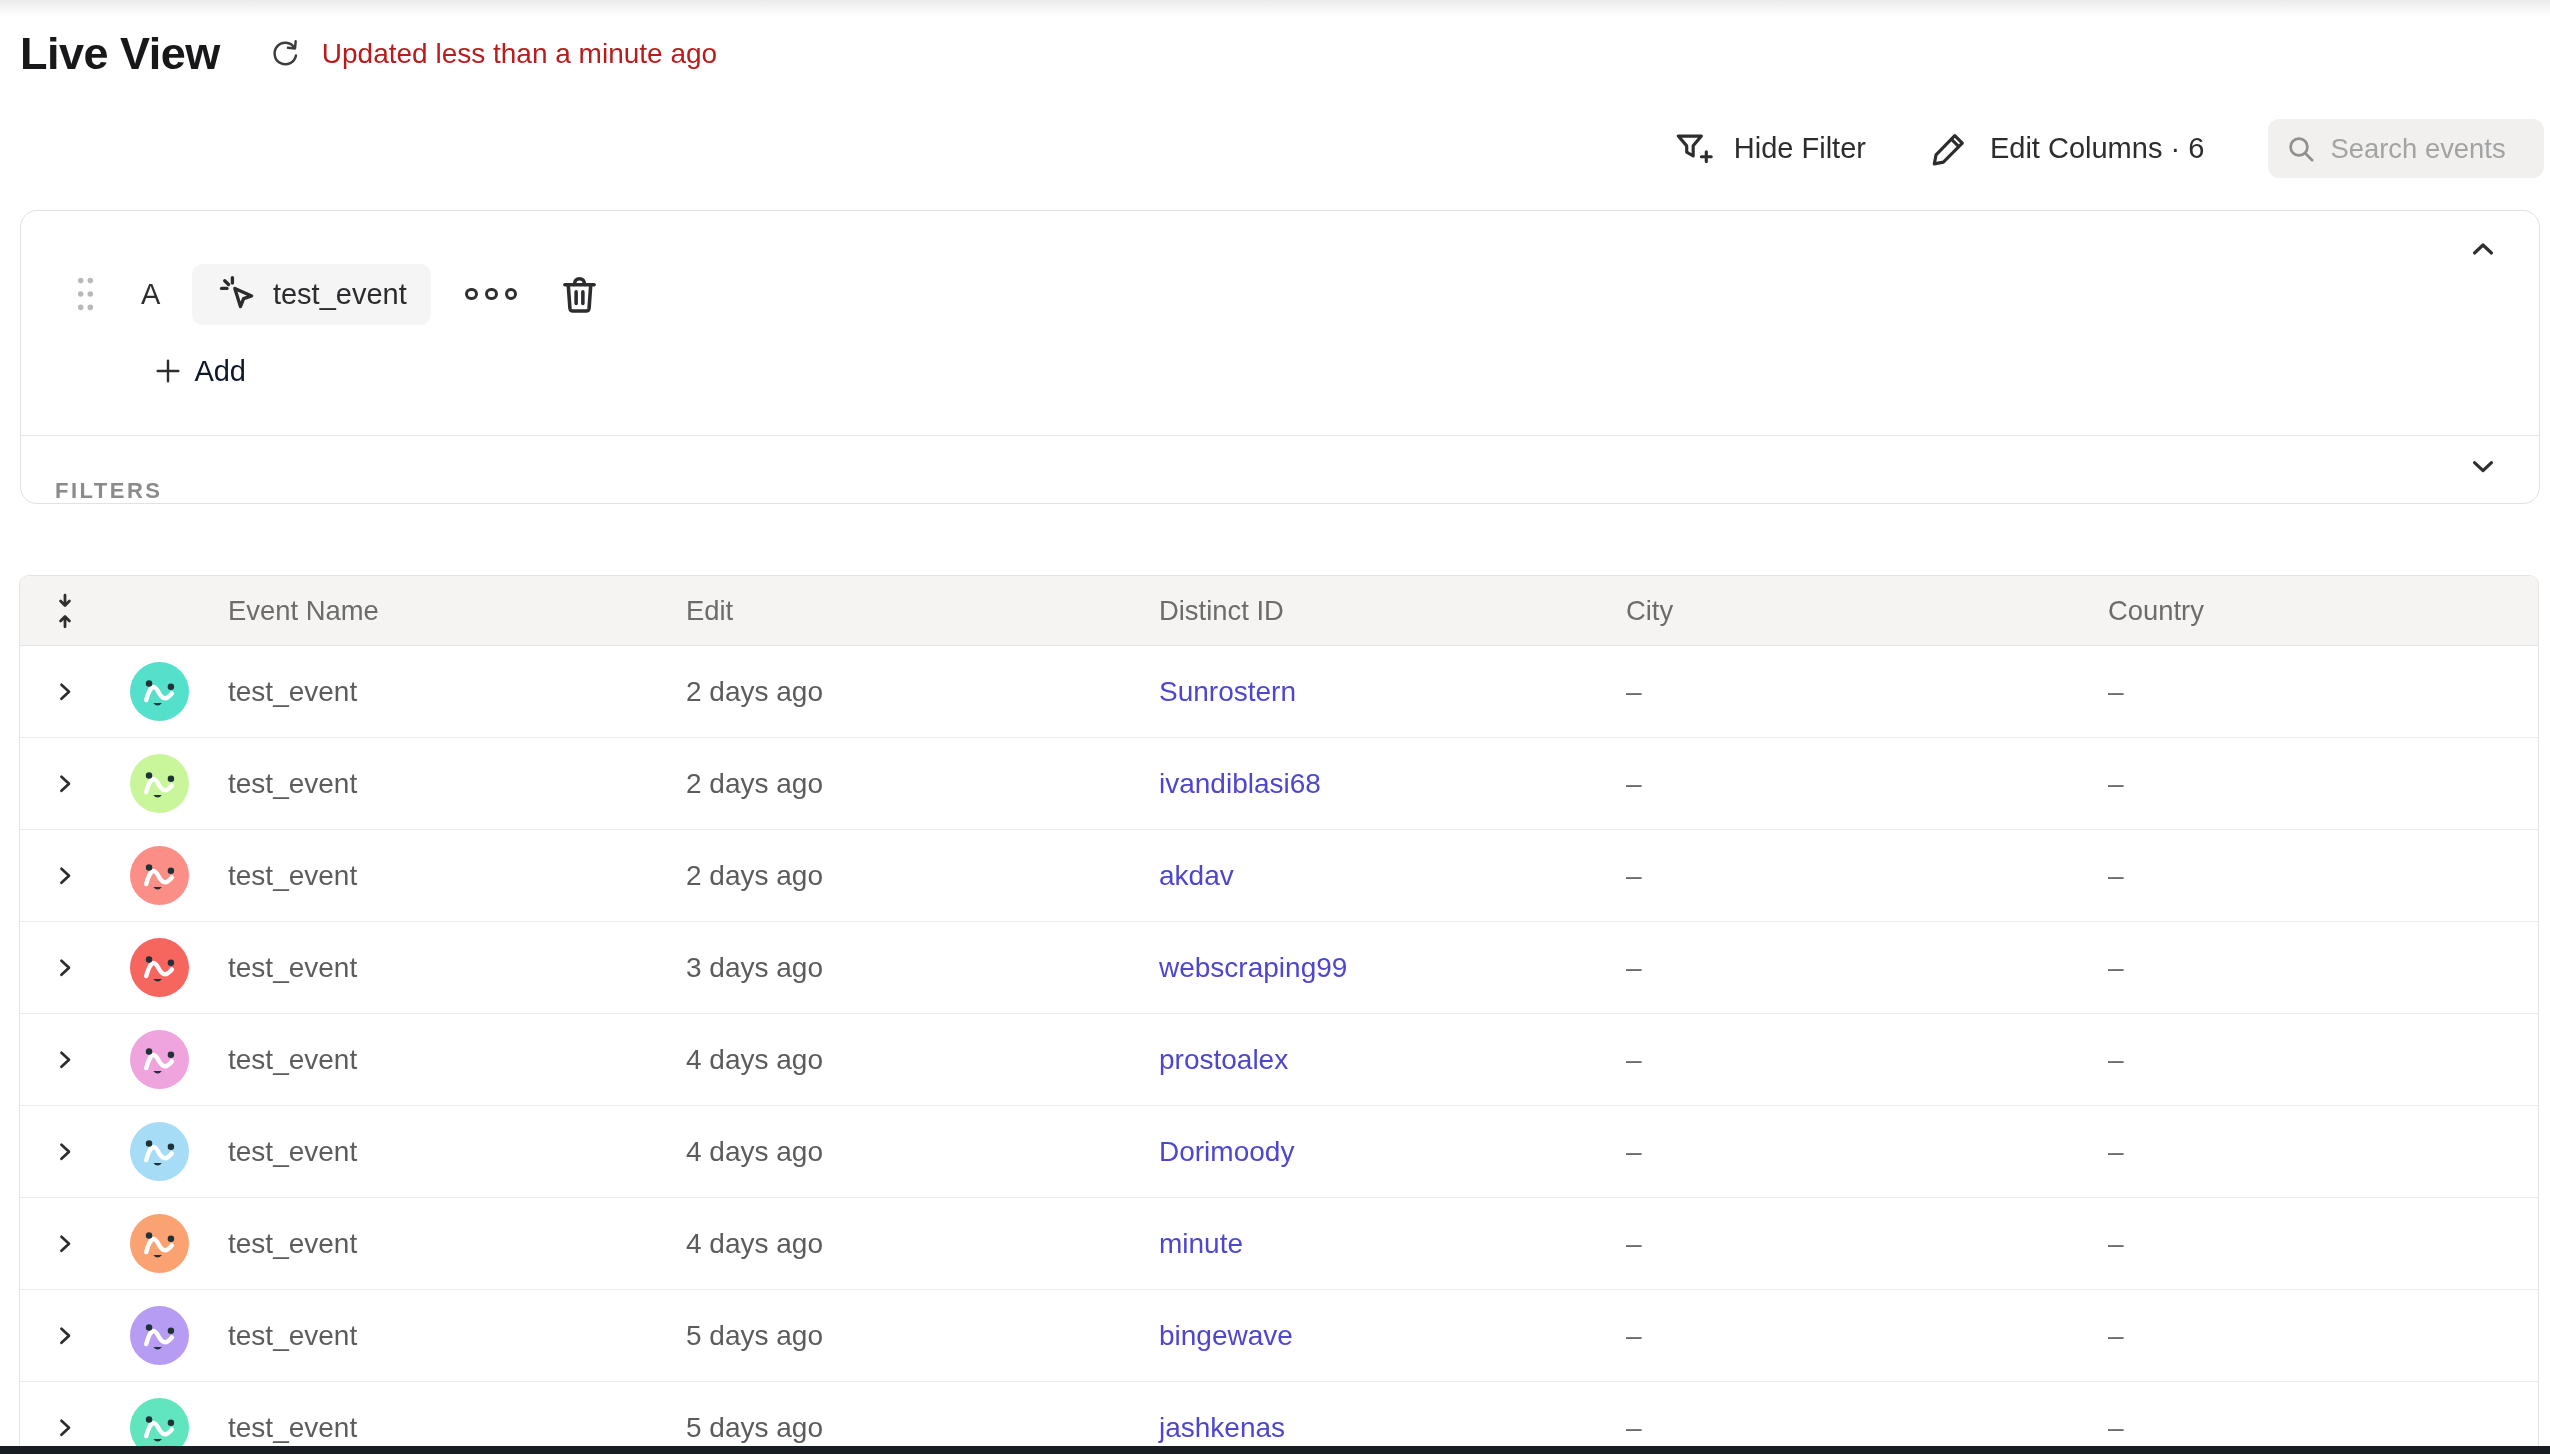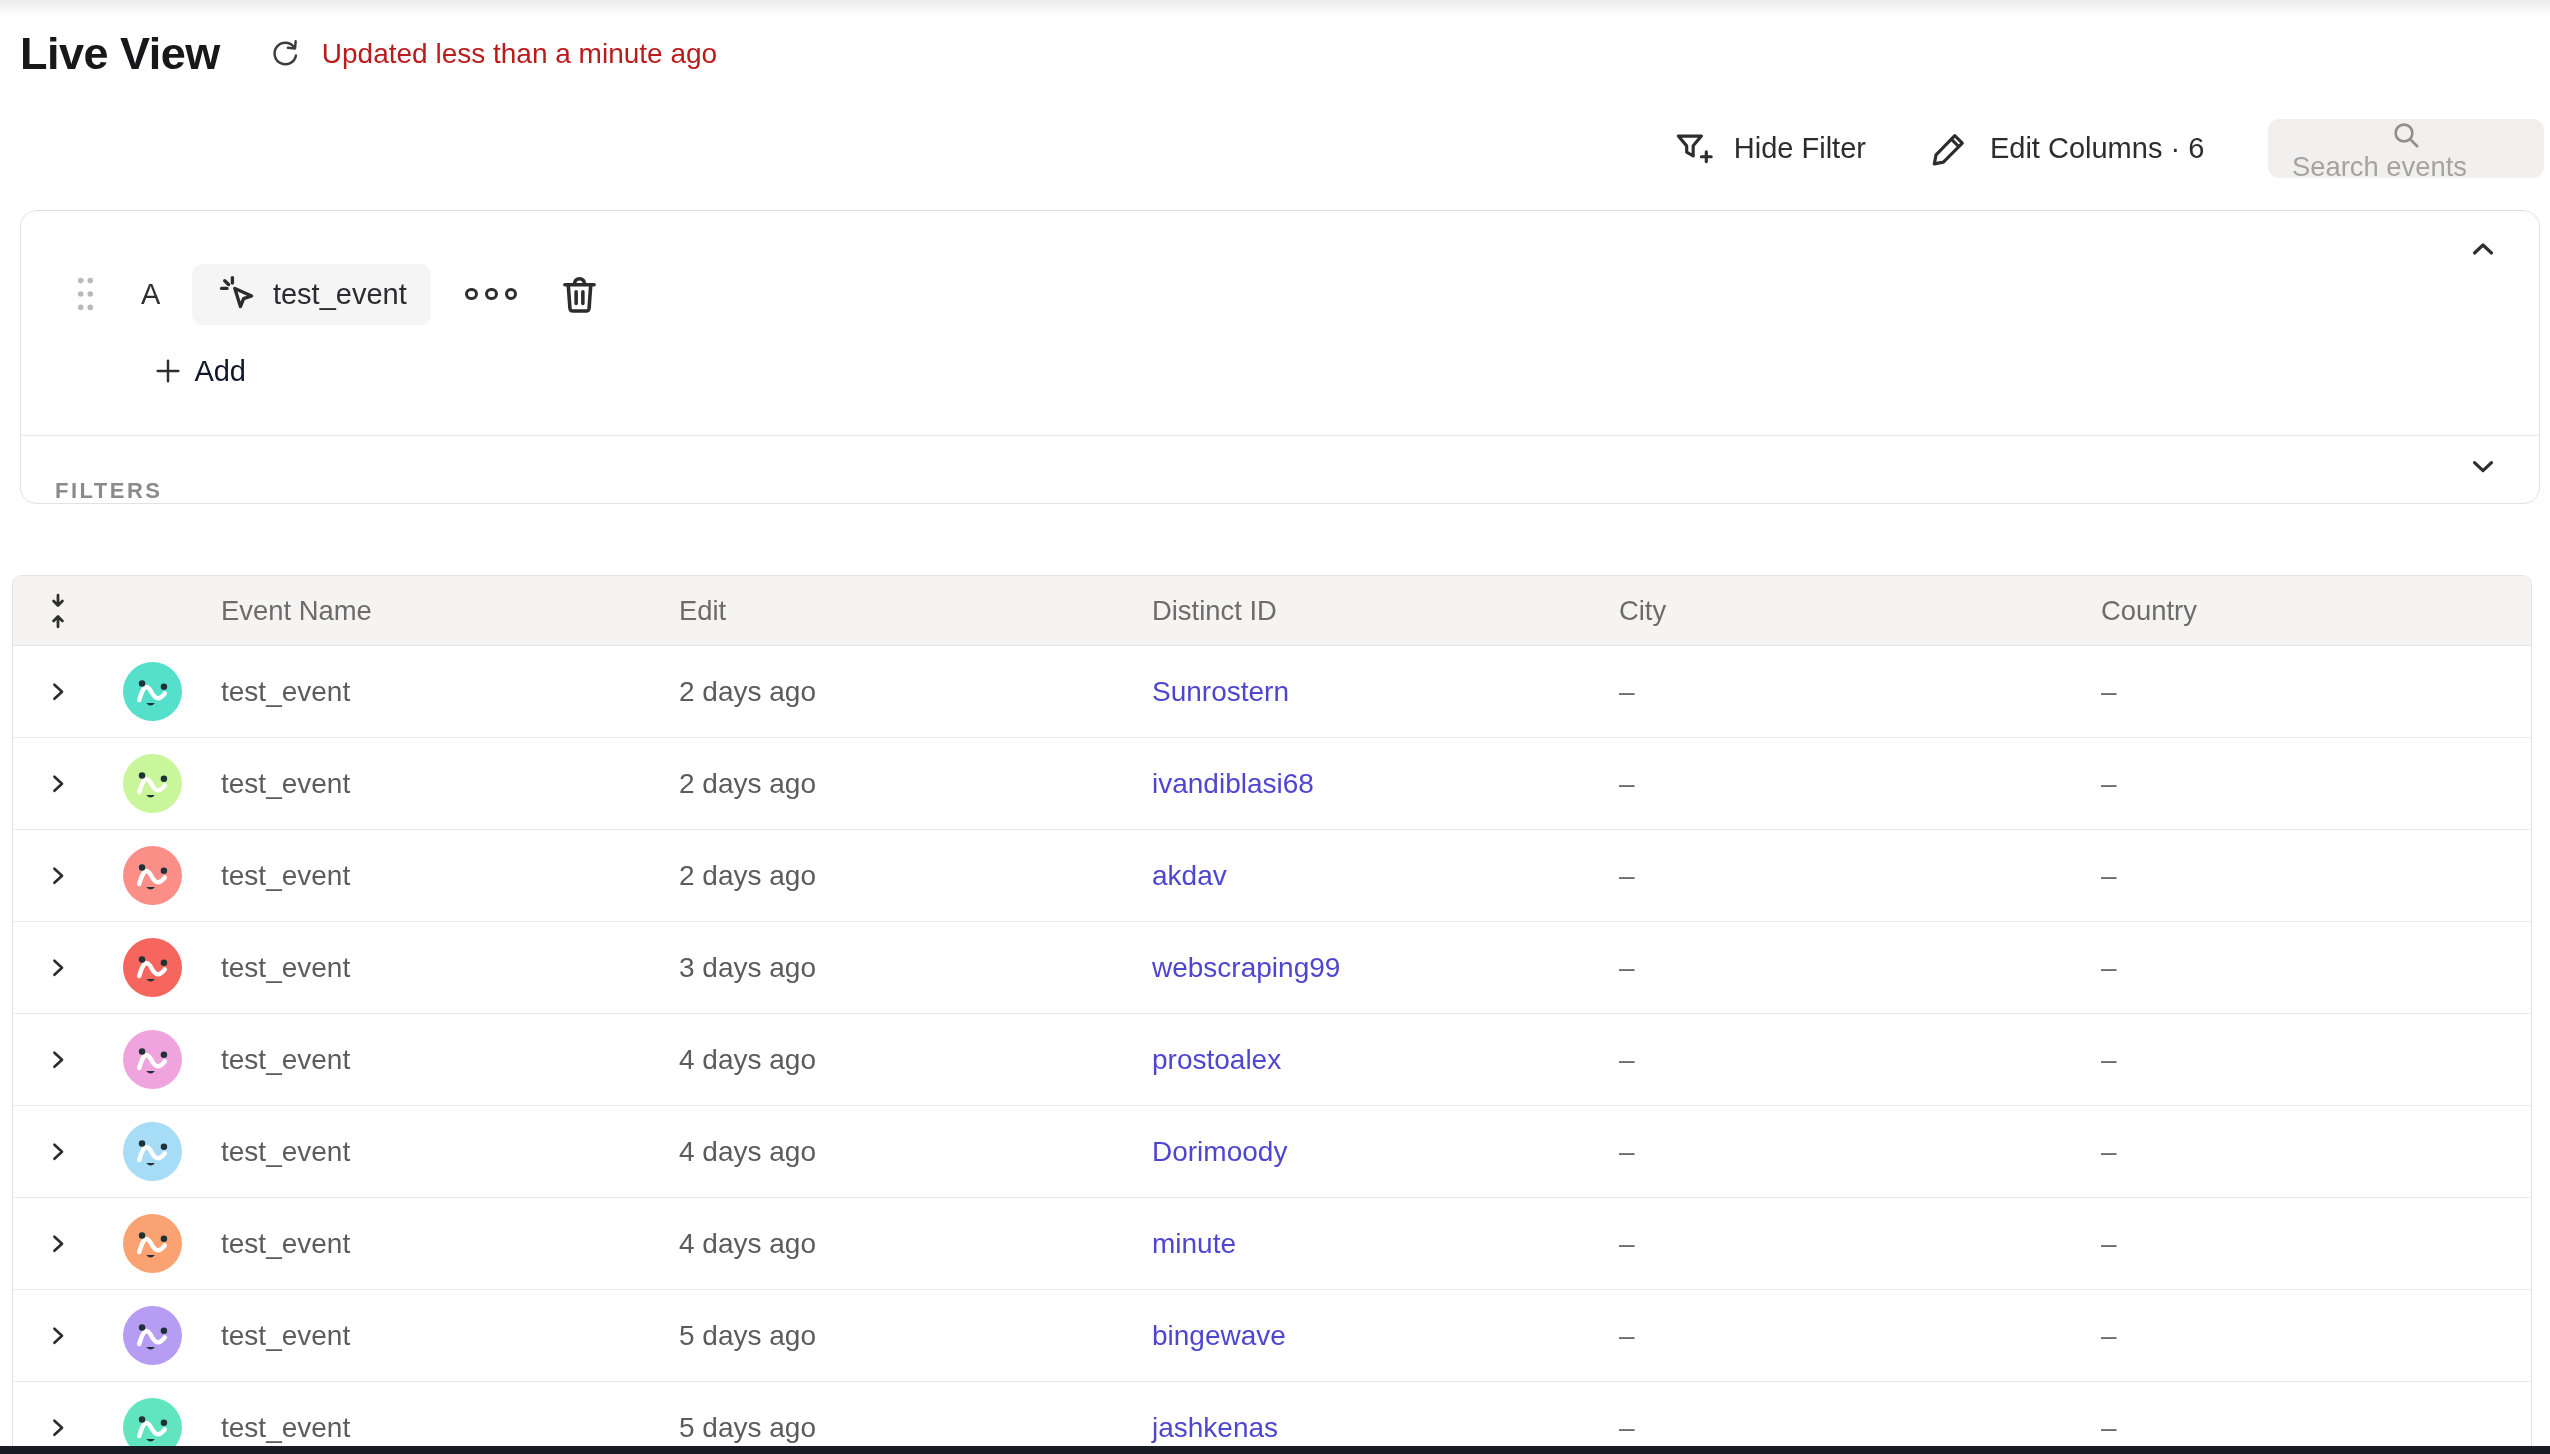--- a/index.html
+++ b/index.html
@@ -15,21 +15,21 @@
   .refresh-btn { margin-left:47px; width:36px; height:36px; display:flex; align-items:center;
                  justify-content:center; cursor:pointer; }
   .updated-text { margin-left:19px; font-size:28px; color:#b91c1c; }
 
   
   .toolbar { position:absolute; top:119px; right:5.7px; display:flex; align-items:center; }
   .tool-btn { display:flex; align-items:center; gap:20px; cursor:pointer;
               font-size:29px; color:#2d2d30; font-weight:500; }
   .tool-btn + .tool-btn { margin-left:62px; }
   .search-box { margin-left:64px; width:276px; height:59px; background:#f1f0ef;
-                border-radius:11.4px; display:flex; align-items:center; padding:0 17px;flex-direction:column; }
+                border-radius:11.4px; display:flex; align-items:center; padding:0 17px; }
   .search-box input { border:none; outline:none; background:transparent; width:100%;
                       margin-left:13.2px; font-size:27.4px; color:#3a3a3a;
                       font-family:"Liberation Sans","DejaVu Sans",sans-serif; }
   .search-box input::placeholder { color:#a3a3a3; }
 
   
   .query-card { position:absolute; top:210px; left:20px; width:2520px; height:294px;
                 background:#fff; border:0.9px solid #e2e2e2; border-radius:17px; }
   .qc-section1 { position:relative; height:225px; border-bottom:0.9px solid #e8e8e8; padding:28px 34px 0; }
   .section-label { font-size:22px; font-weight:700; letter-spacing:2.5px; color:#8b8b8b; }
@@ -42,21 +42,21 @@
                 font-size:29px; font-weight:500; color:#2c2c2e; cursor:pointer; }
   .ellipsis-btn { margin-left:34px; display:flex; gap:7.6px; cursor:pointer; align-items:center; }
   .ellipsis-btn span { width:12.3px; height:12.3px; border:3px solid #2f2f2f; border-radius:50%; }
   .trash-btn { margin-left:40px; cursor:pointer; display:flex; }
   .add-row { display:flex; align-items:center; gap:11.4px; margin-top:30px; margin-left:98px;
              cursor:pointer; font-size:29px; font-weight:500; color:#0f172a; width:max-content; }
   .qc-section2 { position:relative; height:68px; display:flex; align-items:flex-end; padding:0 34px; }
   .qc-section2 .collapse-chevron { top:19px; }
 
   
-  .events-table { position:absolute; top:575px; left:12px; width:2520px; height:880px;
+  .events-table { position:absolute; top:575px; left:19px; width:2520px; height:880px;
                   border:0.9px solid #e3e3e3; border-radius:9.5px 9.5px 0 0; overflow:hidden; background:#fff; }
   .t-head, .trow { display:grid; grid-template-columns:89px 100px 458px 473px 467px 482px 1fr;
                    align-items:center; }
   .t-head { height:70px; background:#f5f4f3; border-bottom:0.9px solid #e3e3e3;
             font-size:27.4px; color:#6c6c6c; }
   .t-head .cell, .trow .cell { padding-left:19px; }
   .c-exp { display:flex; justify-content:center; padding-left:0 !important; }
   .c-av  { display:flex; justify-content:center; padding-left:0 !important; }
   .trow { height:92px; border-bottom:0.9px solid #ececec; font-size:28px; color:#5c5c5c;
           background:#fff; }

